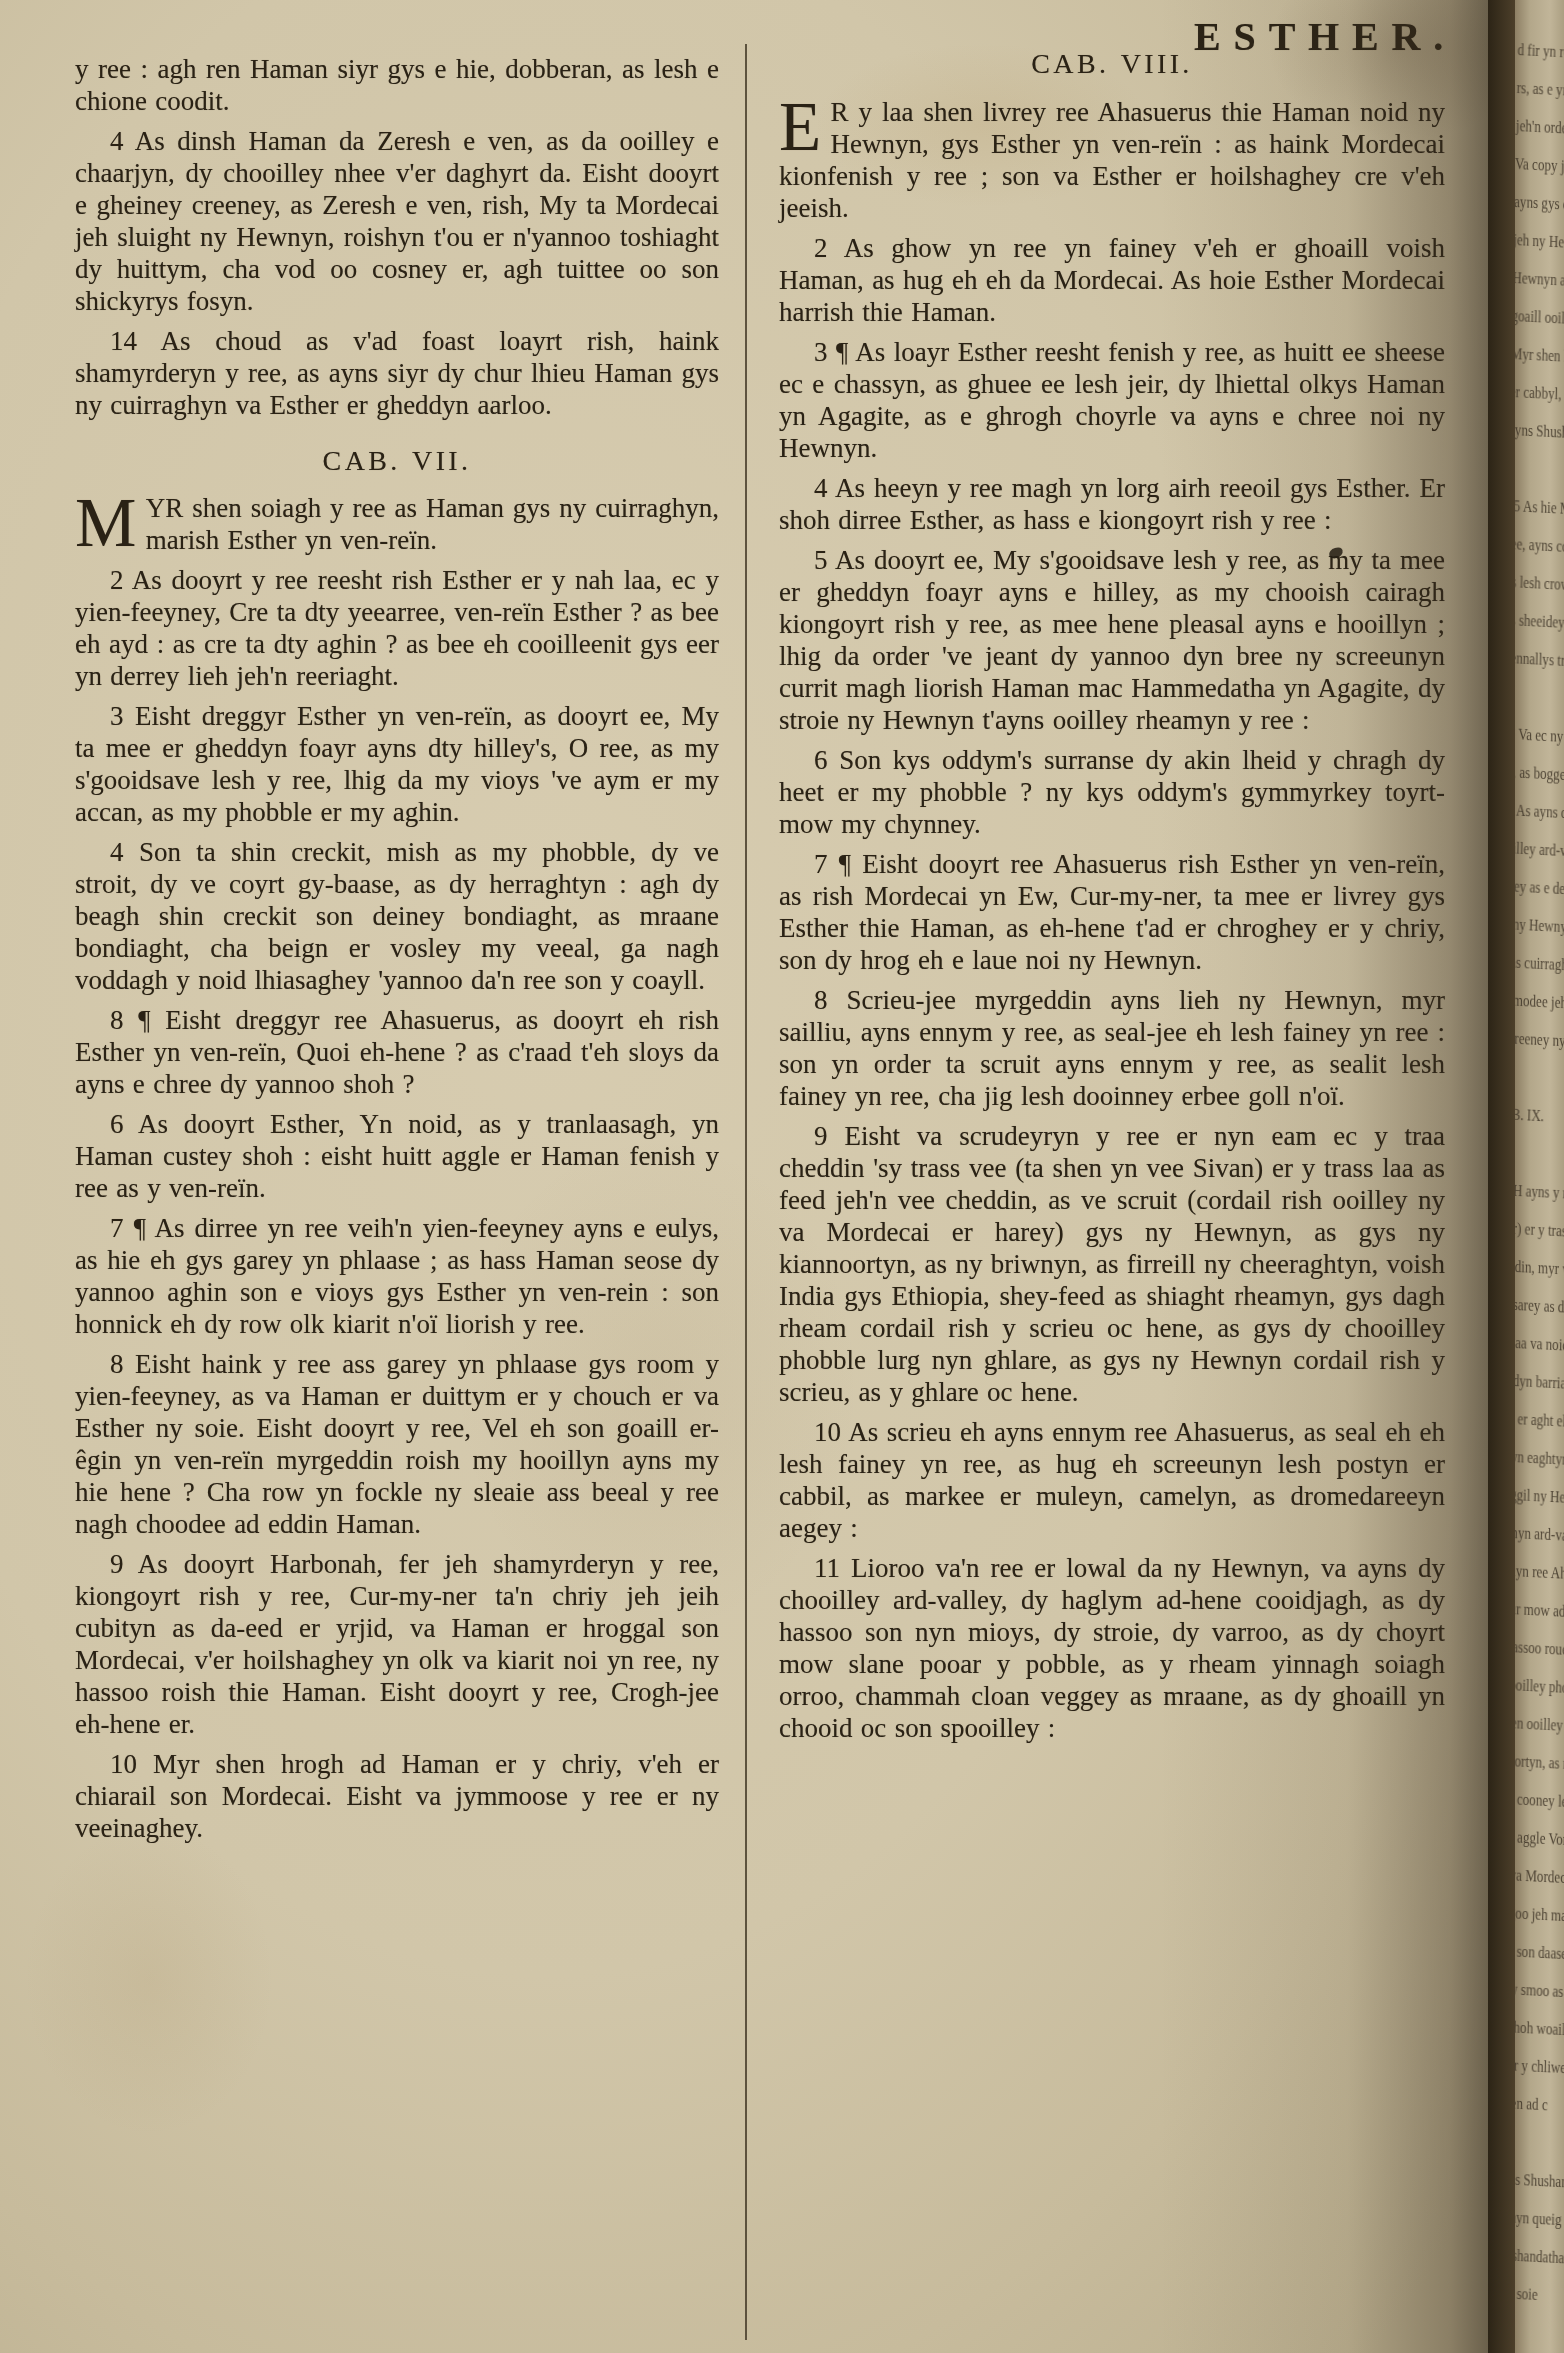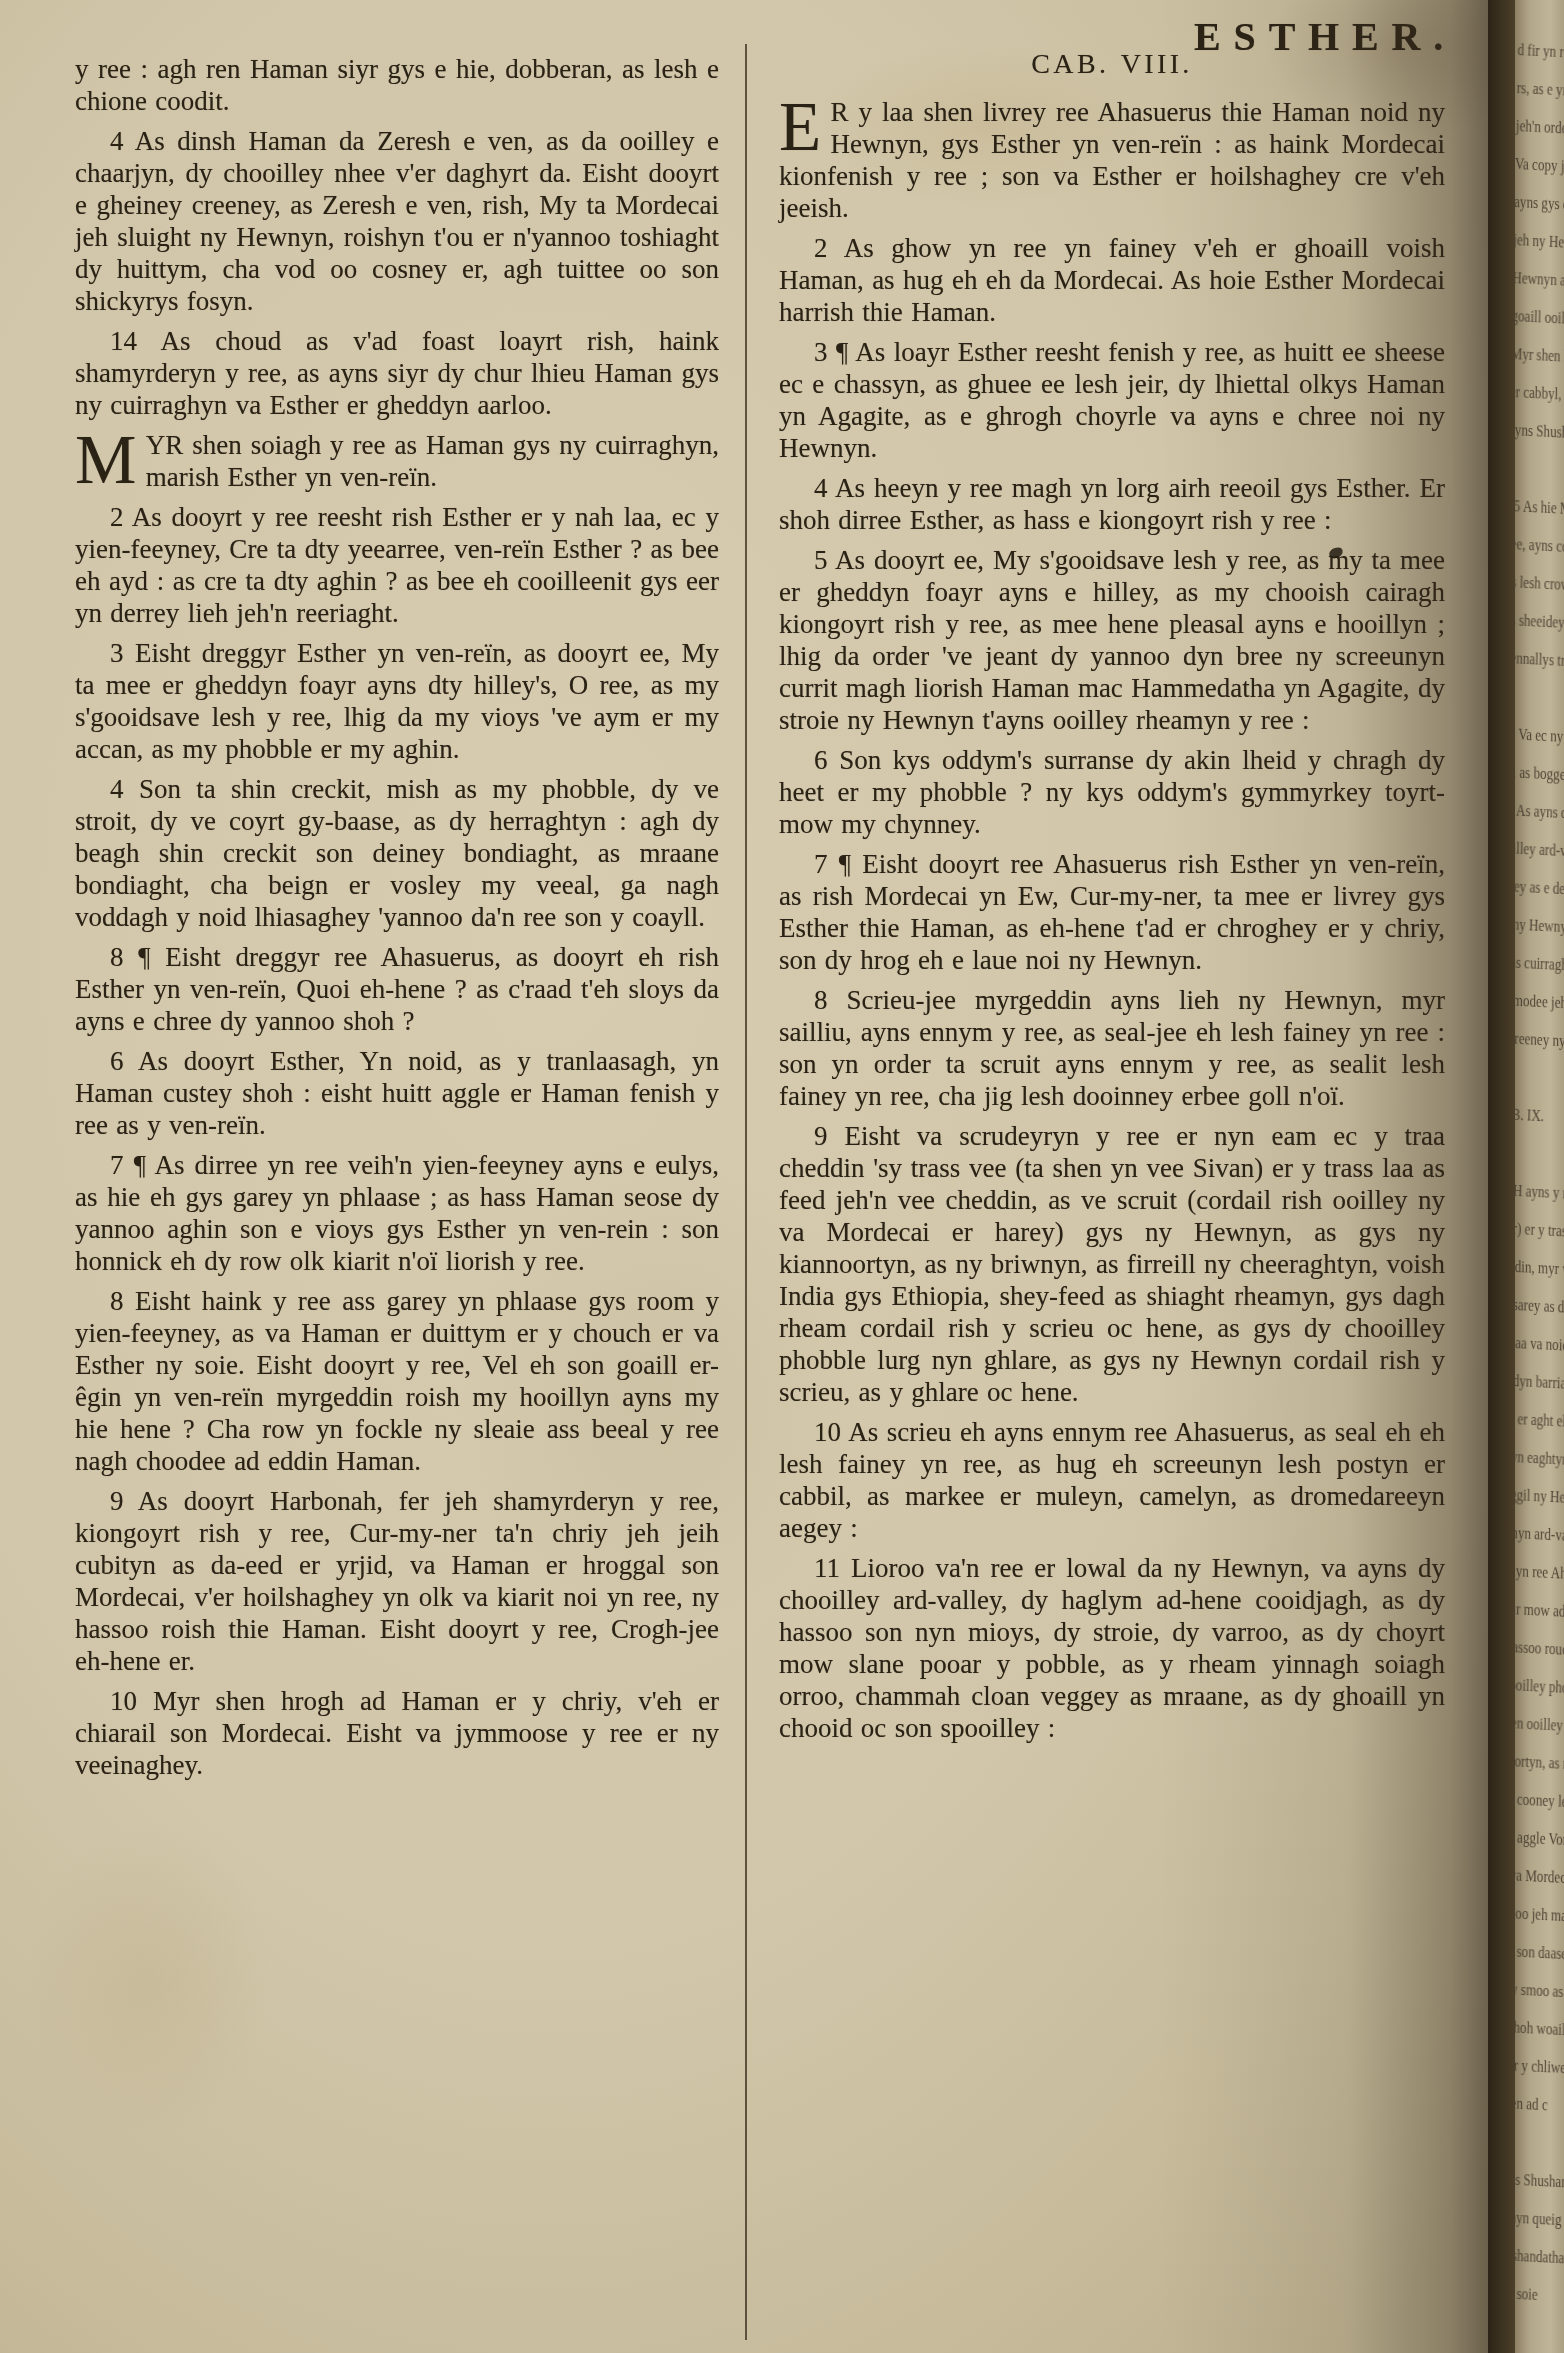--- a/index.html
+++ b/index.html
@@ -63,20 +63,21 @@
   <div class="stain stain-2"></div>
   <div class="stain stain-3"></div>
   <div class="stain stain-4"></div>
 
   <div class="running-head">ESTHER.</div>
 
   <div class="col col-left">
     <p class="para cont">y ree : agh ren Haman siyr gys e hie, dobberan, as lesh e chione coodit.</p>
     <p class="para">4 As dinsh Haman da Zeresh e ven, as da ooilley e chaarjyn, dy chooilley nhee v'er daghyrt da.  Eisht dooyrt e gheiney creeney, as Zeresh e ven, rish, My ta Mordecai jeh sluight ny Hewnyn, roishyn t'ou er n'yannoo toshiaght dy huittym, cha vod oo cosney er, agh tuittee oo son shickyrys fosyn.</p>
     <p class="para">14 As choud as v'ad foast loayrt rish, haink shamyrderyn y ree, as ayns siyr dy chur lhieu Haman gys ny cuirraghyn va Esther er gheddyn aarloo.</p>
+    <h2 class="chap">CAB. VII.</h2>
     <p class="para dc-para"><span class="dropcap">M</span><span>YR shen soiagh y ree as Haman gys ny cuirraghyn, marish Esther yn ven-reïn.</span></p>
     <p class="para">2 As dooyrt y ree reesht rish Esther er y nah laa, ec y yien-feeyney, Cre ta dty yeearree, ven-reïn Esther ? as bee eh ayd : as cre ta dty aghin ?  as bee eh cooilleenit gys eer yn derrey lieh jeh'n reeriaght.</p>
     <p class="para">3 Eisht dreggyr Esther yn ven-reïn, as dooyrt ee, My ta mee er gheddyn foayr ayns dty hilley's, O ree, as my s'gooidsave lesh y ree, lhig da my vioys 've aym er my accan, as my phobble er my aghin.</p>
     <p class="para">4 Son ta shin creckit, mish as my phobble, dy ve stroit, dy ve coyrt gy-baase, as dy herraghtyn : agh dy beagh shin creckit son deiney bondiaght, as mraane bondiaght, cha beign er vosley my veeal, ga nagh voddagh y noid lhiasaghey 'yannoo da'n ree son y coayll.</p>
     <p class="para">8 ¶ Eisht dreggyr ree Ahasuerus, as dooyrt eh rish Esther yn ven-reïn, Quoi eh-hene ? as c'raad t'eh sloys da ayns e chree dy yannoo shoh ?</p>
     <p class="para">6 As dooyrt Esther, Yn noid, as y tranlaasagh, yn Haman custey shoh : eisht huitt aggle er Haman fenish y ree as y ven-reïn.</p>
     <p class="para">7 ¶ As dirree yn ree veih'n yien-feeyney ayns e eulys, as hie eh gys garey yn phlaase ; as hass Haman seose dy yannoo aghin son e vioys gys Esther yn ven-rein : son honnick eh dy row olk kiarit n'oï liorish y ree.</p>
     <p class="para">8 Eisht haink y ree ass garey yn phlaase gys room y yien-feeyney, as va Haman er duittym er y chouch er va Esther ny soie.  Eisht dooyrt y ree, Vel eh son goaill er-êgin yn ven-reïn myrgeddin roish my hooillyn ayns my hie hene ?  Cha row yn fockle ny sleaie ass beeal y ree nagh choodee ad eddin Haman.</p>
     <p class="para">9 As dooyrt Harbonah, fer jeh shamyrderyn y ree, kiongoyrt rish y ree, Cur-my-ner ta'n chriy jeh jeih cubityn as da-eed er yrjid, va Haman er hroggal son Mordecai, v'er hoilshaghey yn olk va kiarit noi yn ree, ny hassoo roish thie Haman.  Eisht dooyrt y ree, Crogh-jee eh-hene er.</p>
     <p class="para">10 Myr shen hrogh ad Haman er y chriy, v'eh er chiarail son Mordecai.  Eisht va jymmoose y ree er ny veeinaghey.</p>

